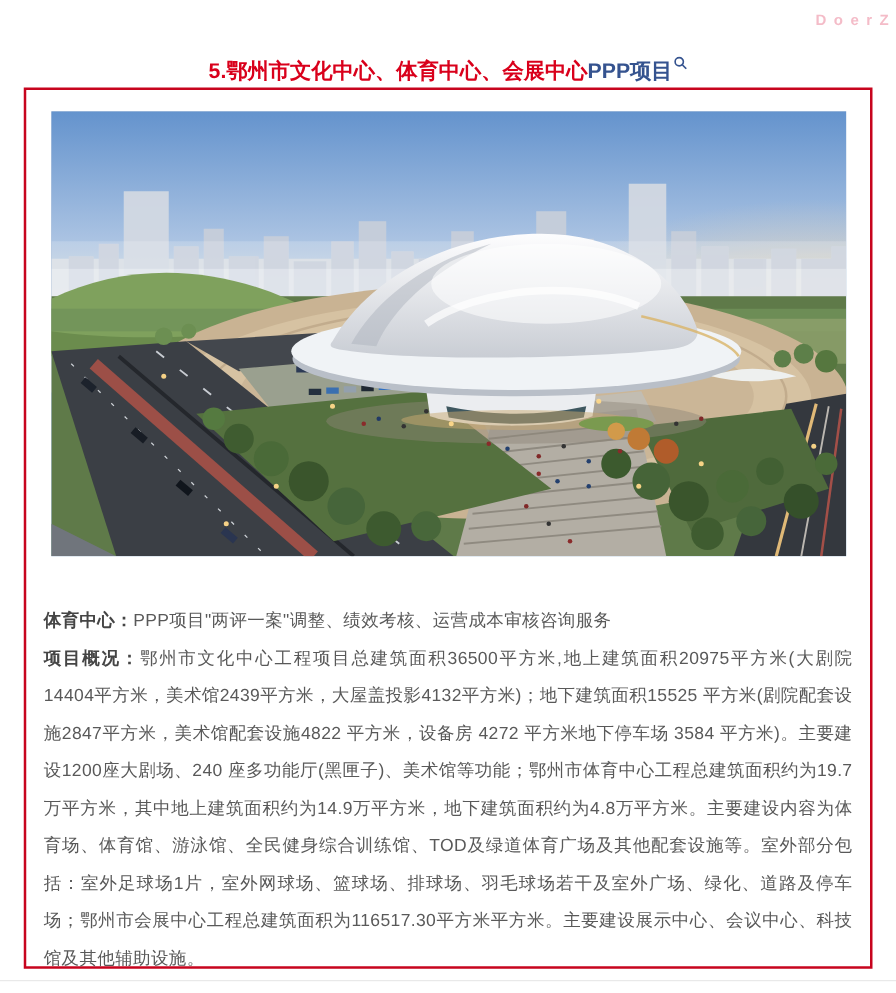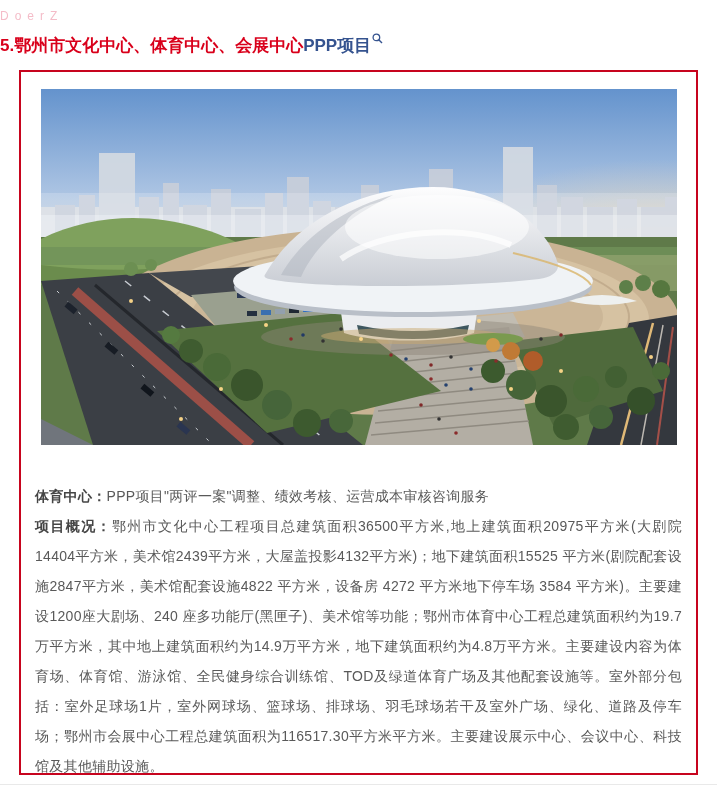--- a/index.html
+++ b/index.html
@@ -4,28 +4,28 @@
 <style>
   * { box-sizing: border-box; margin: 0; padding: 0; }
   html, body { background: #ffffff; }
   body {
     width: 717px; height: 794px;
     font-family: "Liberation Sans", "DejaVu Sans", sans-serif;
     position: relative; overflow: hidden;
   }
   .brand {
     padding-top: 9px;
-    text-align: left;
-    font-size: 12px; font-weight: normal;
+    text-align: right;
+    font-size: 12px; font-weight: bold;
     letter-spacing: 6px;
     color: #f4bcc8;
   }
   .page-title {
-    margin-top: 10px;
-    text-align: left;
+    margin-top: 22px;
+    text-align: center;
     font-size: 17px; font-weight: bold;
     color: #d9001b;
     line-height: 22px;
     white-space: nowrap;
   }
   .page-title .title-blue { color: #35538f; }
   .title-search {
     display: inline-block;
     vertical-align: super;
     margin-left: 1px;

